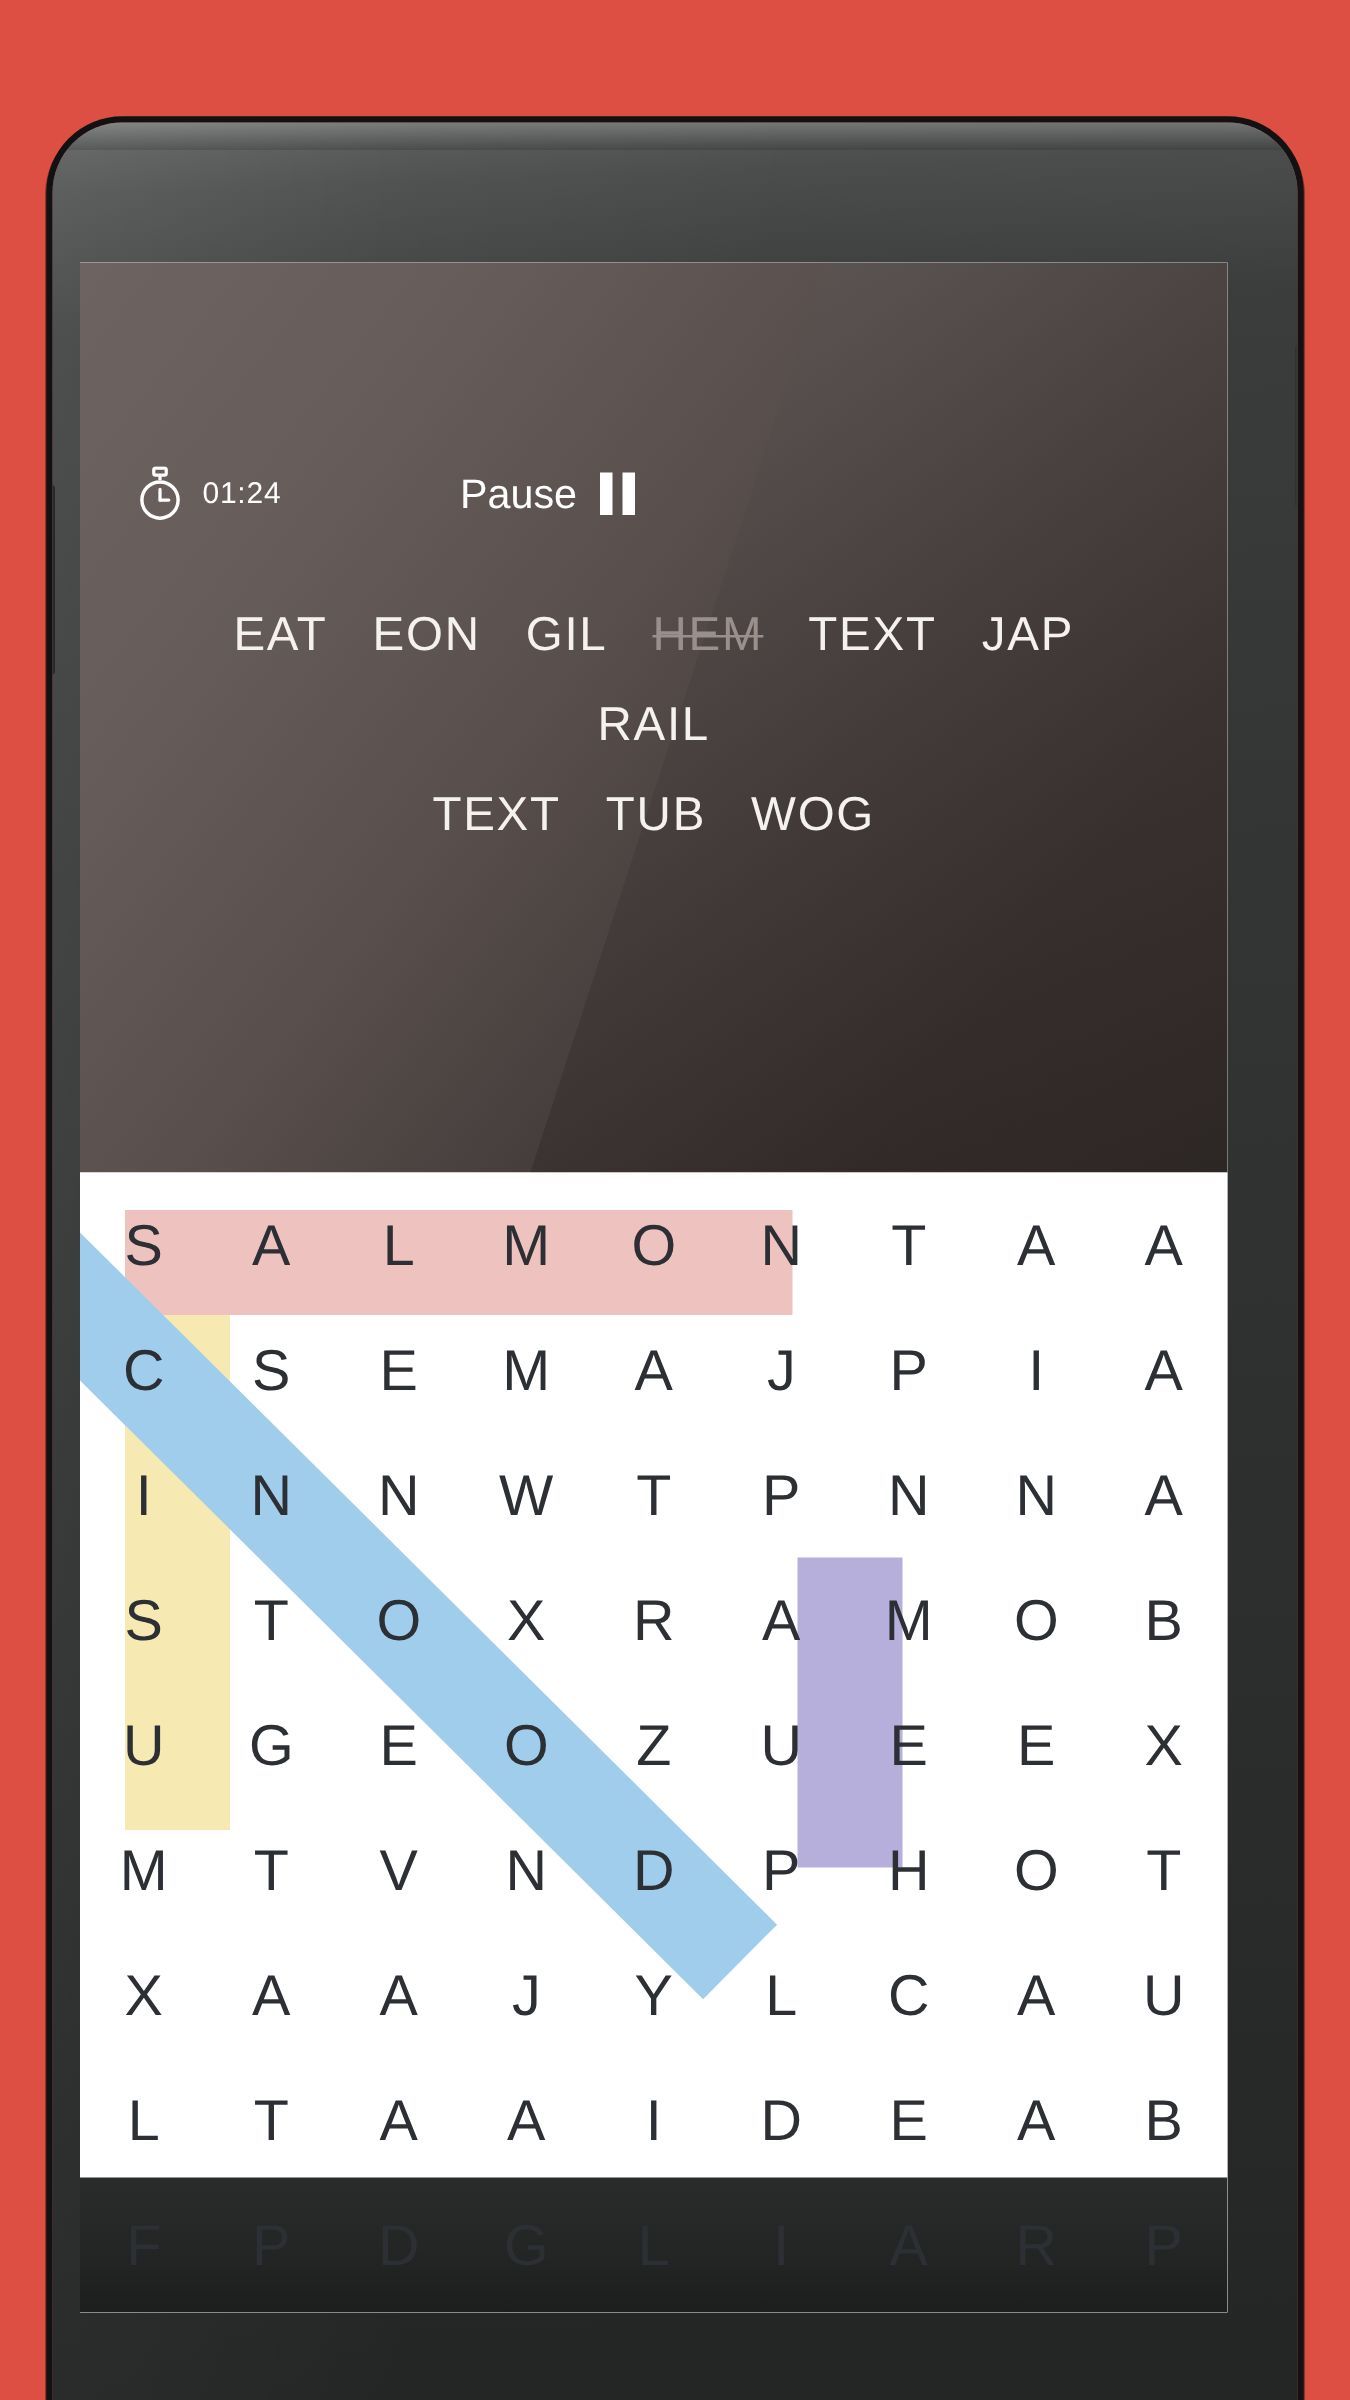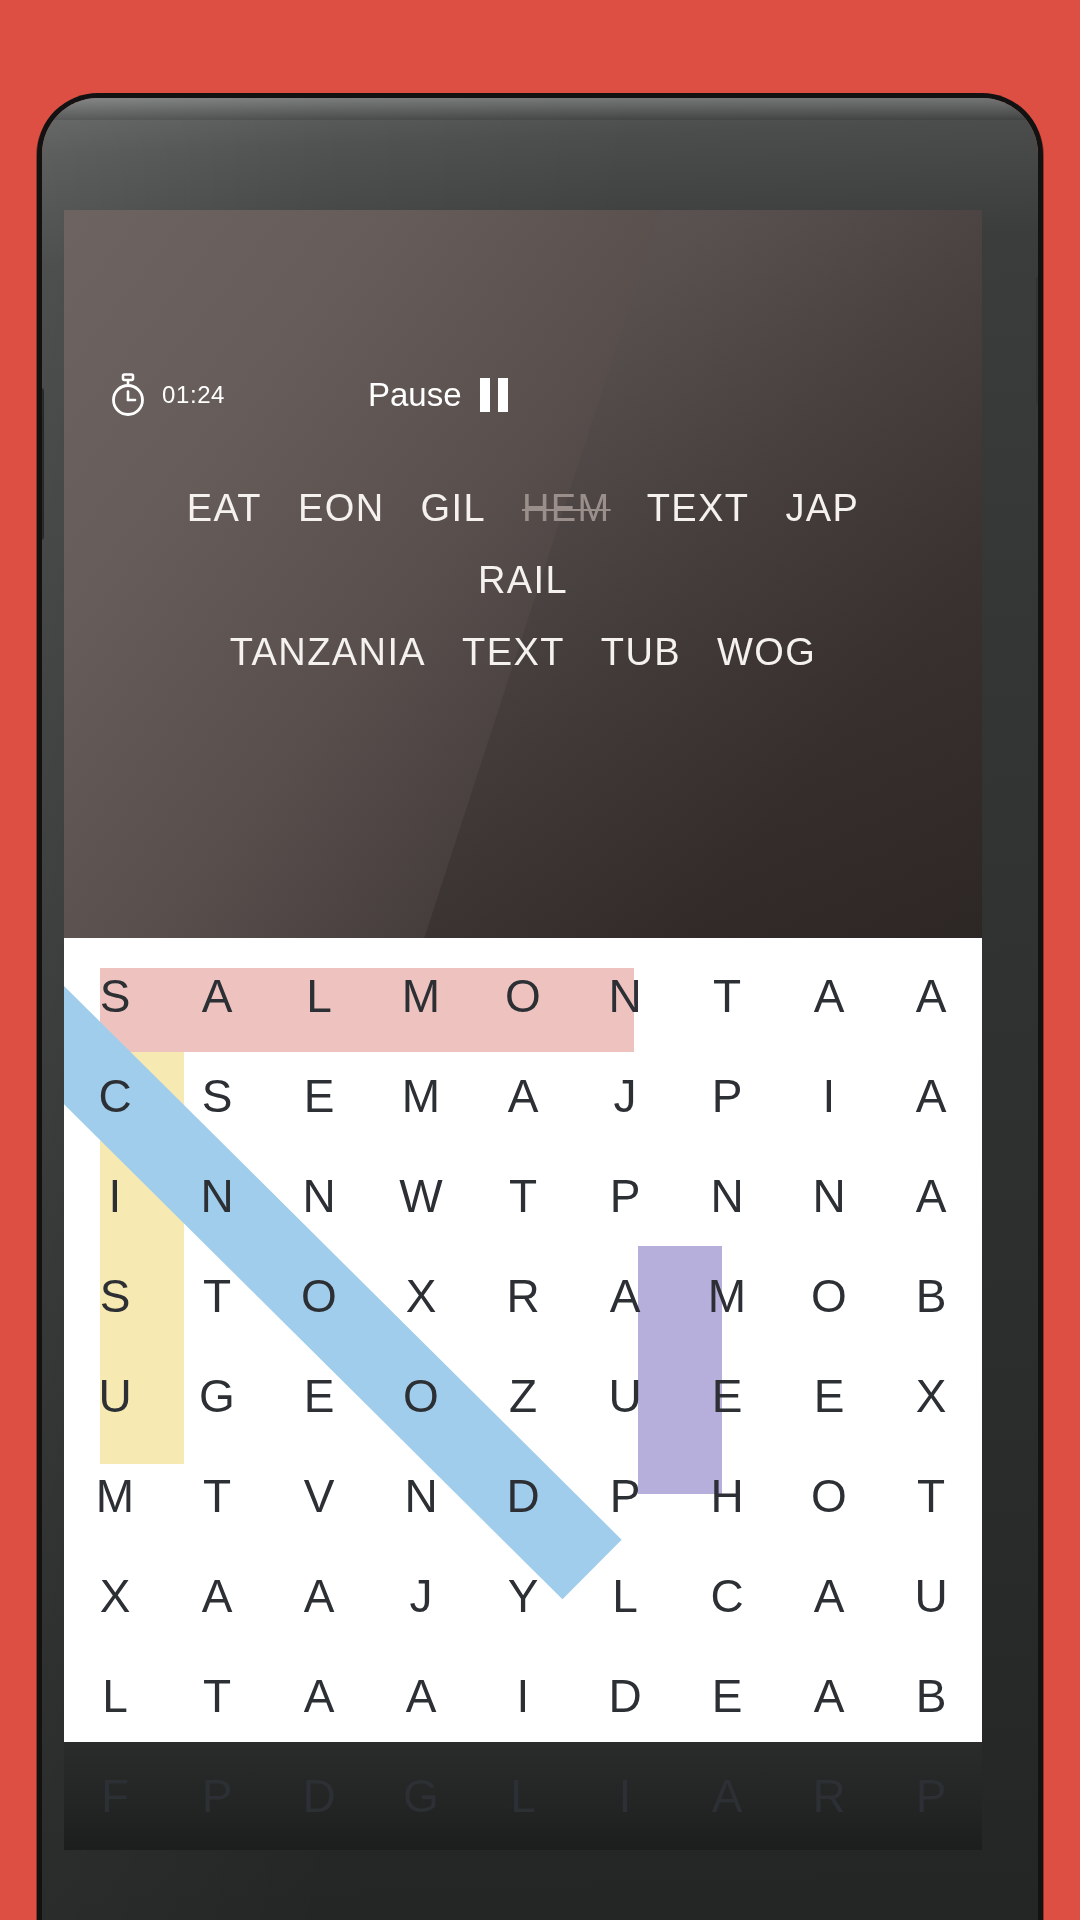--- a/index.html
+++ b/index.html
@@ -302,21 +302,20 @@
               <span class="word">EON</span>
               <span class="word">GIL</span>
               <span class="word found">HEM</span>
               <span class="word">TEXT</span>
               <span class="word">JAP</span>
             </div>
             <div class="word-row">
               <span class="word">RAIL</span>
             </div>
             <div class="word-row">
-              <span class="word">TANZANIA</span>
               <span class="word">TEXT</span>
               <span class="word">TUB</span>
               <span class="word">WOG</span>
             </div>
           </div>
       </div>
 
       <div id="grid-wrap">
         <div id="grid">
           <div class="hl" id="hl-salmon" style="background: rgb(238, 195, 191);"></div>

